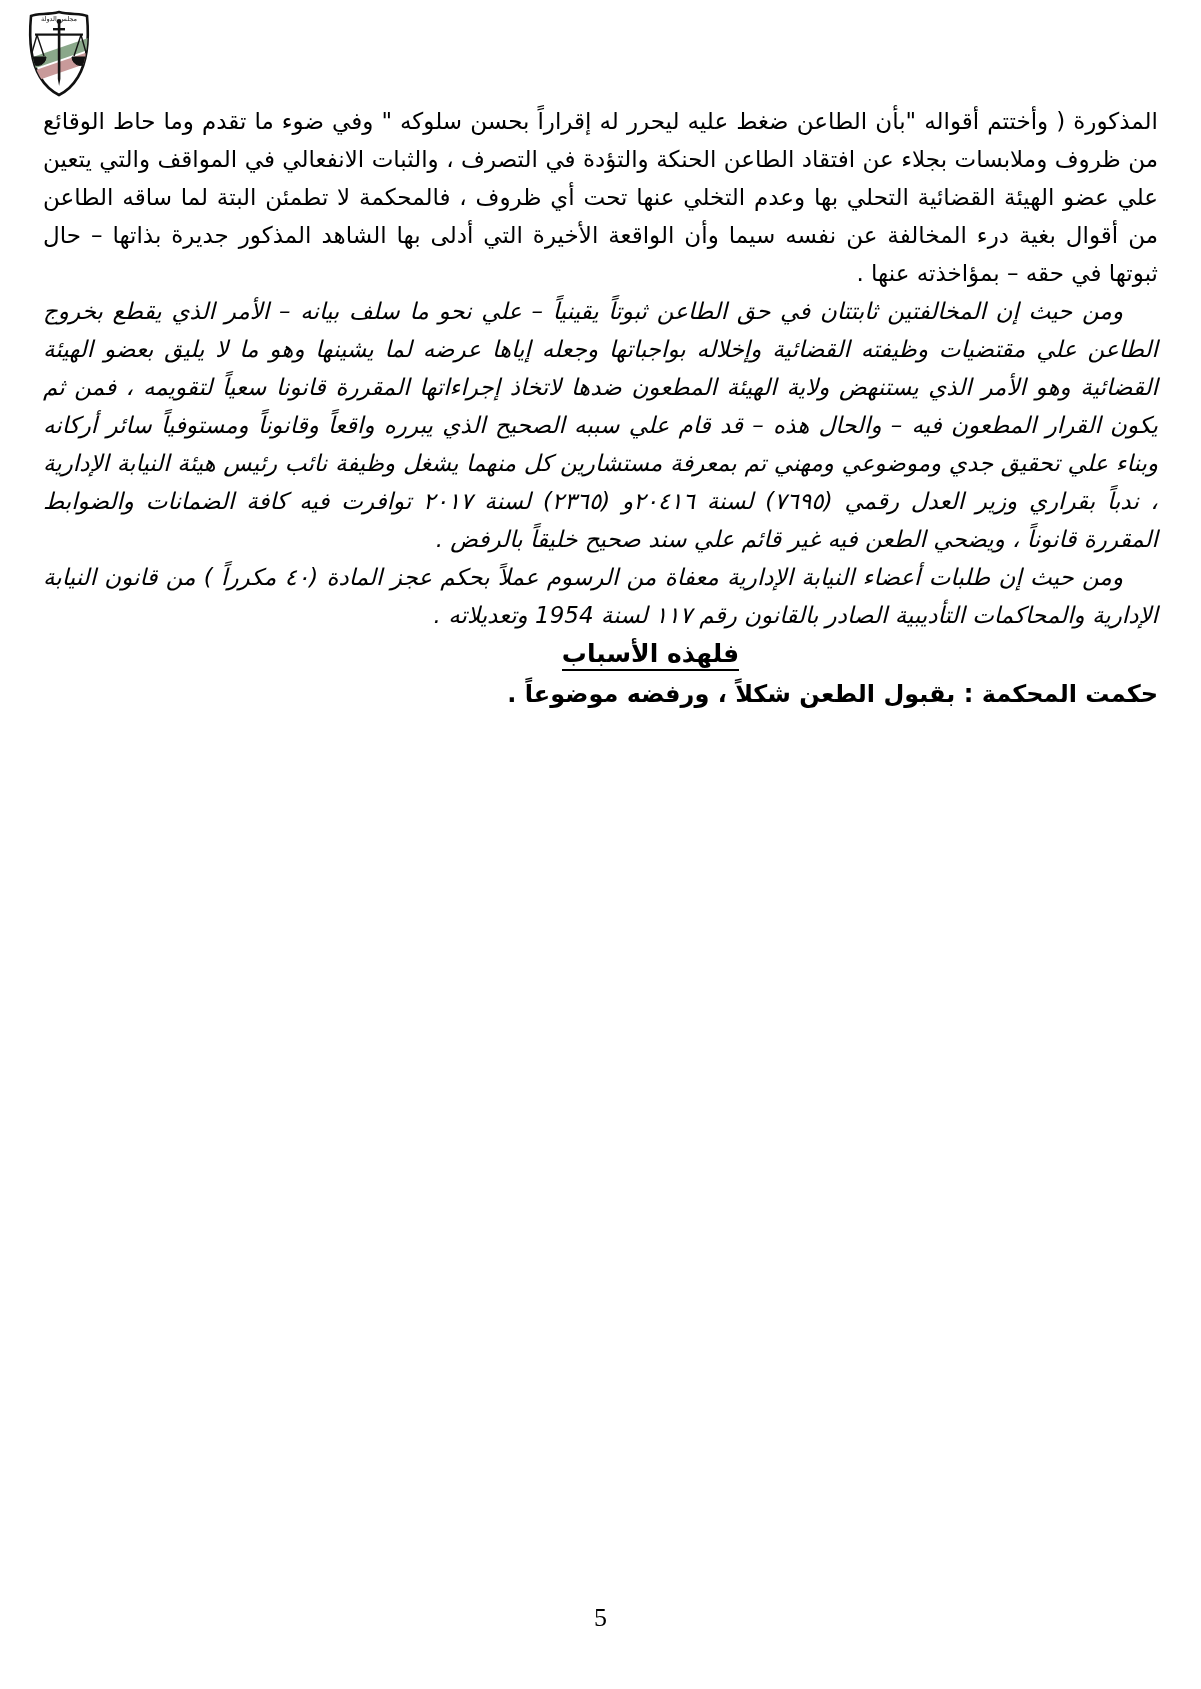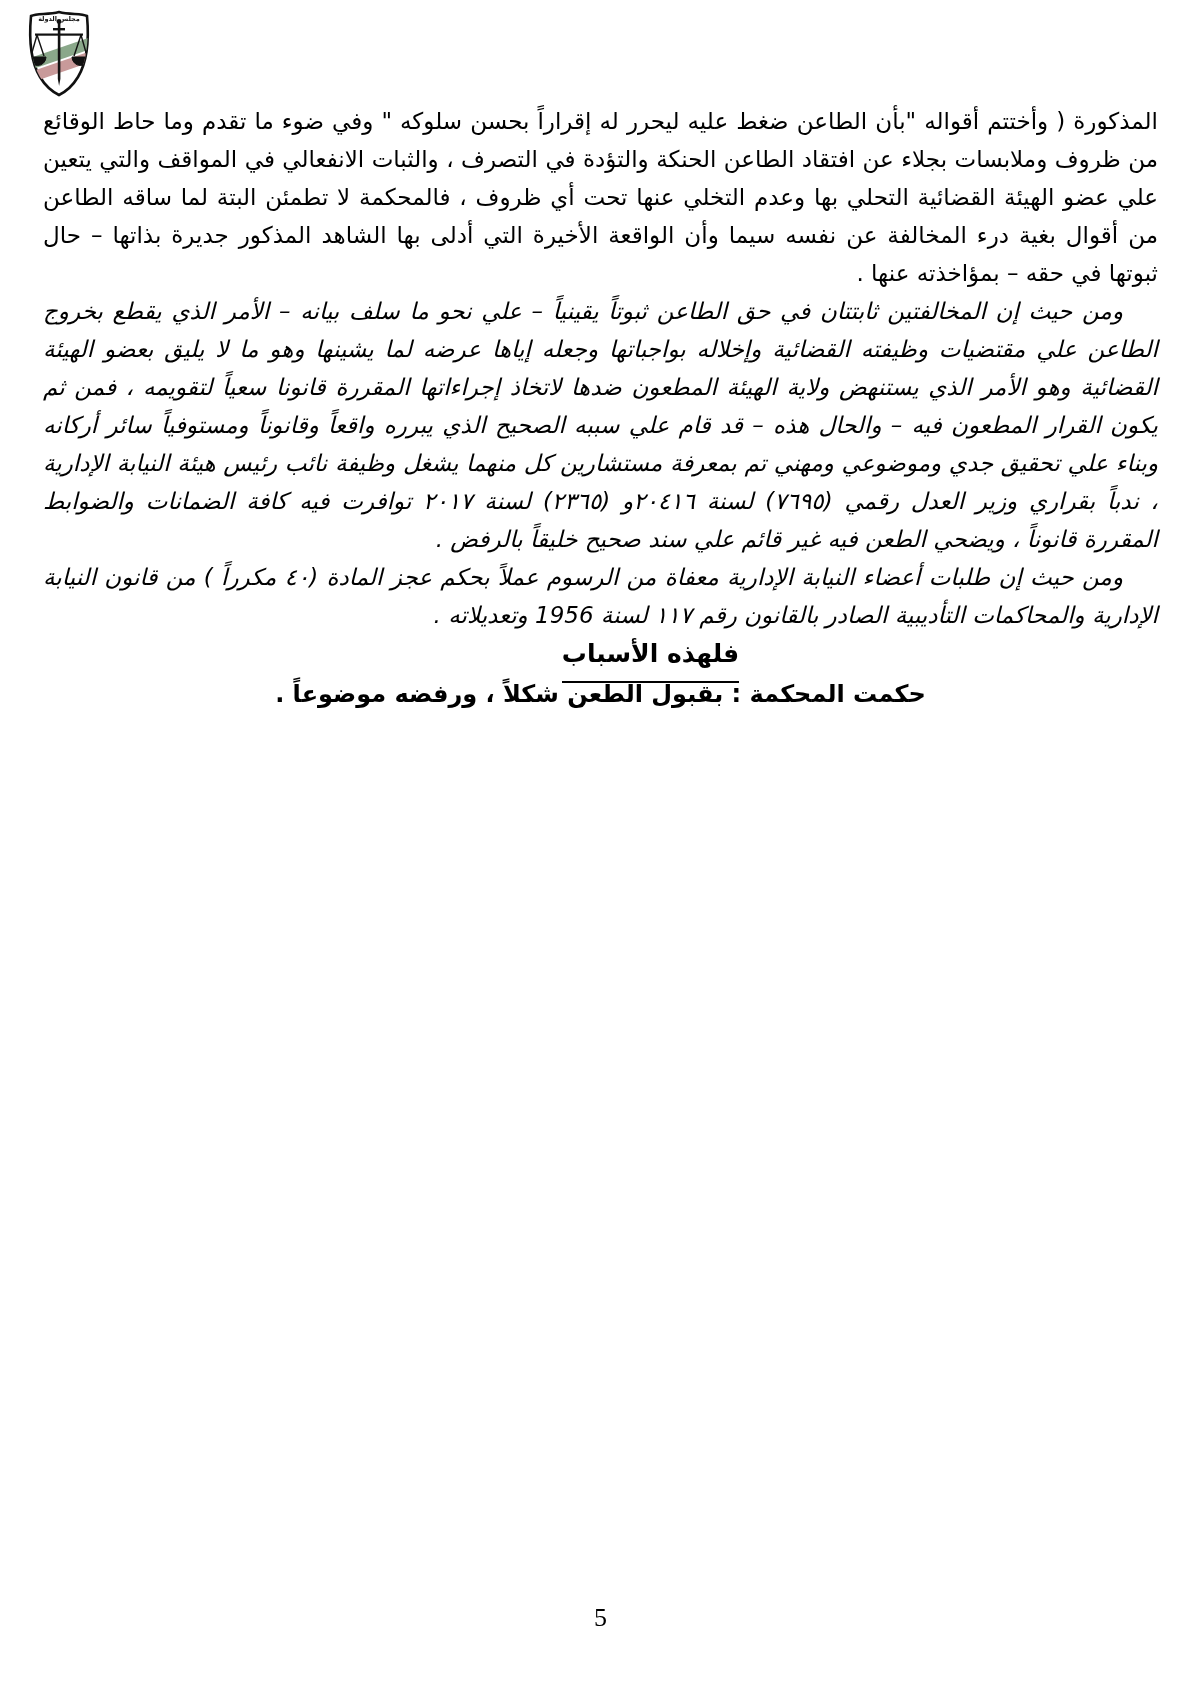--- a/index.html
+++ b/index.html
@@ -7,21 +7,21 @@
     position:relative;
     width:1201px;height:1689px;
     background:#ffffff;
     margin:0 auto;
     overflow:hidden;
     font-family:"DejaVu Sans", sans-serif;
     color:#000;
   }
   .emblem{
     position:absolute;top:8px;left:20px;
-    width:78px;height:92px;font-weight:bold;
+    width:78px;height:92px;
   }
   .content{
     position:absolute;
     top:102px;left:43px;right:43px;
     direction:rtl;
     text-align:justify;
     text-justify:inter-word;
     font-size:23px;
     line-height:38px;
     letter-spacing:0;
@@ -30,27 +30,27 @@
   .para.indent{text-indent:35px;font-style:italic;}
   .reasons{
     text-align:center;
     font-weight:bold;
     font-size:25px;
     line-height:40px;
     transform:translateX(50px); 
   }
   .reasons .u{
     border-bottom:2.5px solid #000;
-    padding-bottom:13px;
+    padding-bottom:1px;
   }
   .verdict{
     font-weight:bold;
     font-size:24px;
     line-height:40px;
-    text-align:center;
+    text-align:right;
   }
   .page-number{
     position:absolute;
     left:0;right:0;
     bottom:56px;
     text-align:center;
     font-family:"Liberation Serif","DejaVu Serif",serif;
     font-size:26px;
   }
 </style>
@@ -88,21 +88,21 @@
         </g>
 
         <text x="39" y="13" text-anchor="middle" font-size="6.5" font-family="DejaVu Sans, sans-serif" fill="#111" stroke="none" direction="rtl">مجلس الدولة</text>
       </g>
     </svg>
   </div>
 
   <div class="content">
     <p class="para">المذكورة ( وأختتم أقواله "بأن الطاعن ضغط عليه ليحرر له إقراراً بحسن سلوكه " وفي ضوء ما تقدم وما حاط الوقائع من ظروف وملابسات بجلاء عن افتقاد الطاعن الحنكة والتؤدة في التصرف ، والثبات الانفعالي في المواقف والتي يتعين علي عضو الهيئة القضائية التحلي بها وعدم التخلي عنها تحت أي ظروف ، فالمحكمة لا تطمئن البتة لما ساقه الطاعن من أقوال بغية درء المخالفة عن نفسه سيما وأن الواقعة الأخيرة التي أدلى بها الشاهد المذكور جديرة بذاتها – حال ثبوتها في حقه – بمؤاخذته عنها .</p>
     <p class="para indent">ومن حيث إن المخالفتين ثابتتان في حق الطاعن ثبوتاً يقينياً – علي نحو ما سلف بيانه – الأمر الذي يقطع بخروج الطاعن علي مقتضيات وظيفته القضائية وإخلاله بواجباتها وجعله إياها عرضه لما يشينها وهو ما لا يليق بعضو الهيئة القضائية وهو الأمر الذي يستنهض ولاية الهيئة المطعون ضدها لاتخاذ إجراءاتها المقررة قانونا سعياً لتقويمه ، فمن ثم يكون القرار المطعون فيه – والحال هذه – قد قام علي سببه الصحيح الذي يبرره واقعاً وقانوناً ومستوفياً سائر أركانه وبناء علي تحقيق جدي وموضوعي ومهني تم بمعرفة مستشارين كل منهما يشغل وظيفة نائب رئيس هيئة النيابة الإدارية ، ندباً بقراري وزير العدل رقمي (٧٦٩٥) لسنة ٢٠٤١٦و (٢٣٦٥) لسنة ٢٠١٧ توافرت فيه كافة الضمانات والضوابط المقررة قانوناً ، ويضحي الطعن فيه غير قائم علي سند صحيح خليقاً بالرفض .</p>
-    <p class="para indent">ومن حيث إن طلبات أعضاء النيابة الإدارية معفاة من الرسوم عملاً بحكم عجز المادة (٤٠ مكرراً ) من قانون النيابة الإدارية والمحاكمات التأديبية الصادر بالقانون رقم ١١٧ لسنة 1956 وتعديلاته .</p>
+    <p class="para indent">ومن حيث إن طلبات أعضاء النيابة الإدارية معفاة من الرسوم عملاً بحكم عجز المادة (٤٠ مكرراً ) من قانون النيابة الإدارية والمحاكمات التأديبية الصادر بالقانون رقم ١١٧ لسنة 1954 وتعديلاته .</p>
     <div class="reasons">
       <span class="u">فلهذه الأسباب</span>
     </div>
     <div class="verdict">حكمت المحكمة : بقبول الطعن شكلاً ، ورفضه موضوعاً .</div>
   </div>
 
   <div class="page-number">5</div>
 
 </div>
 

